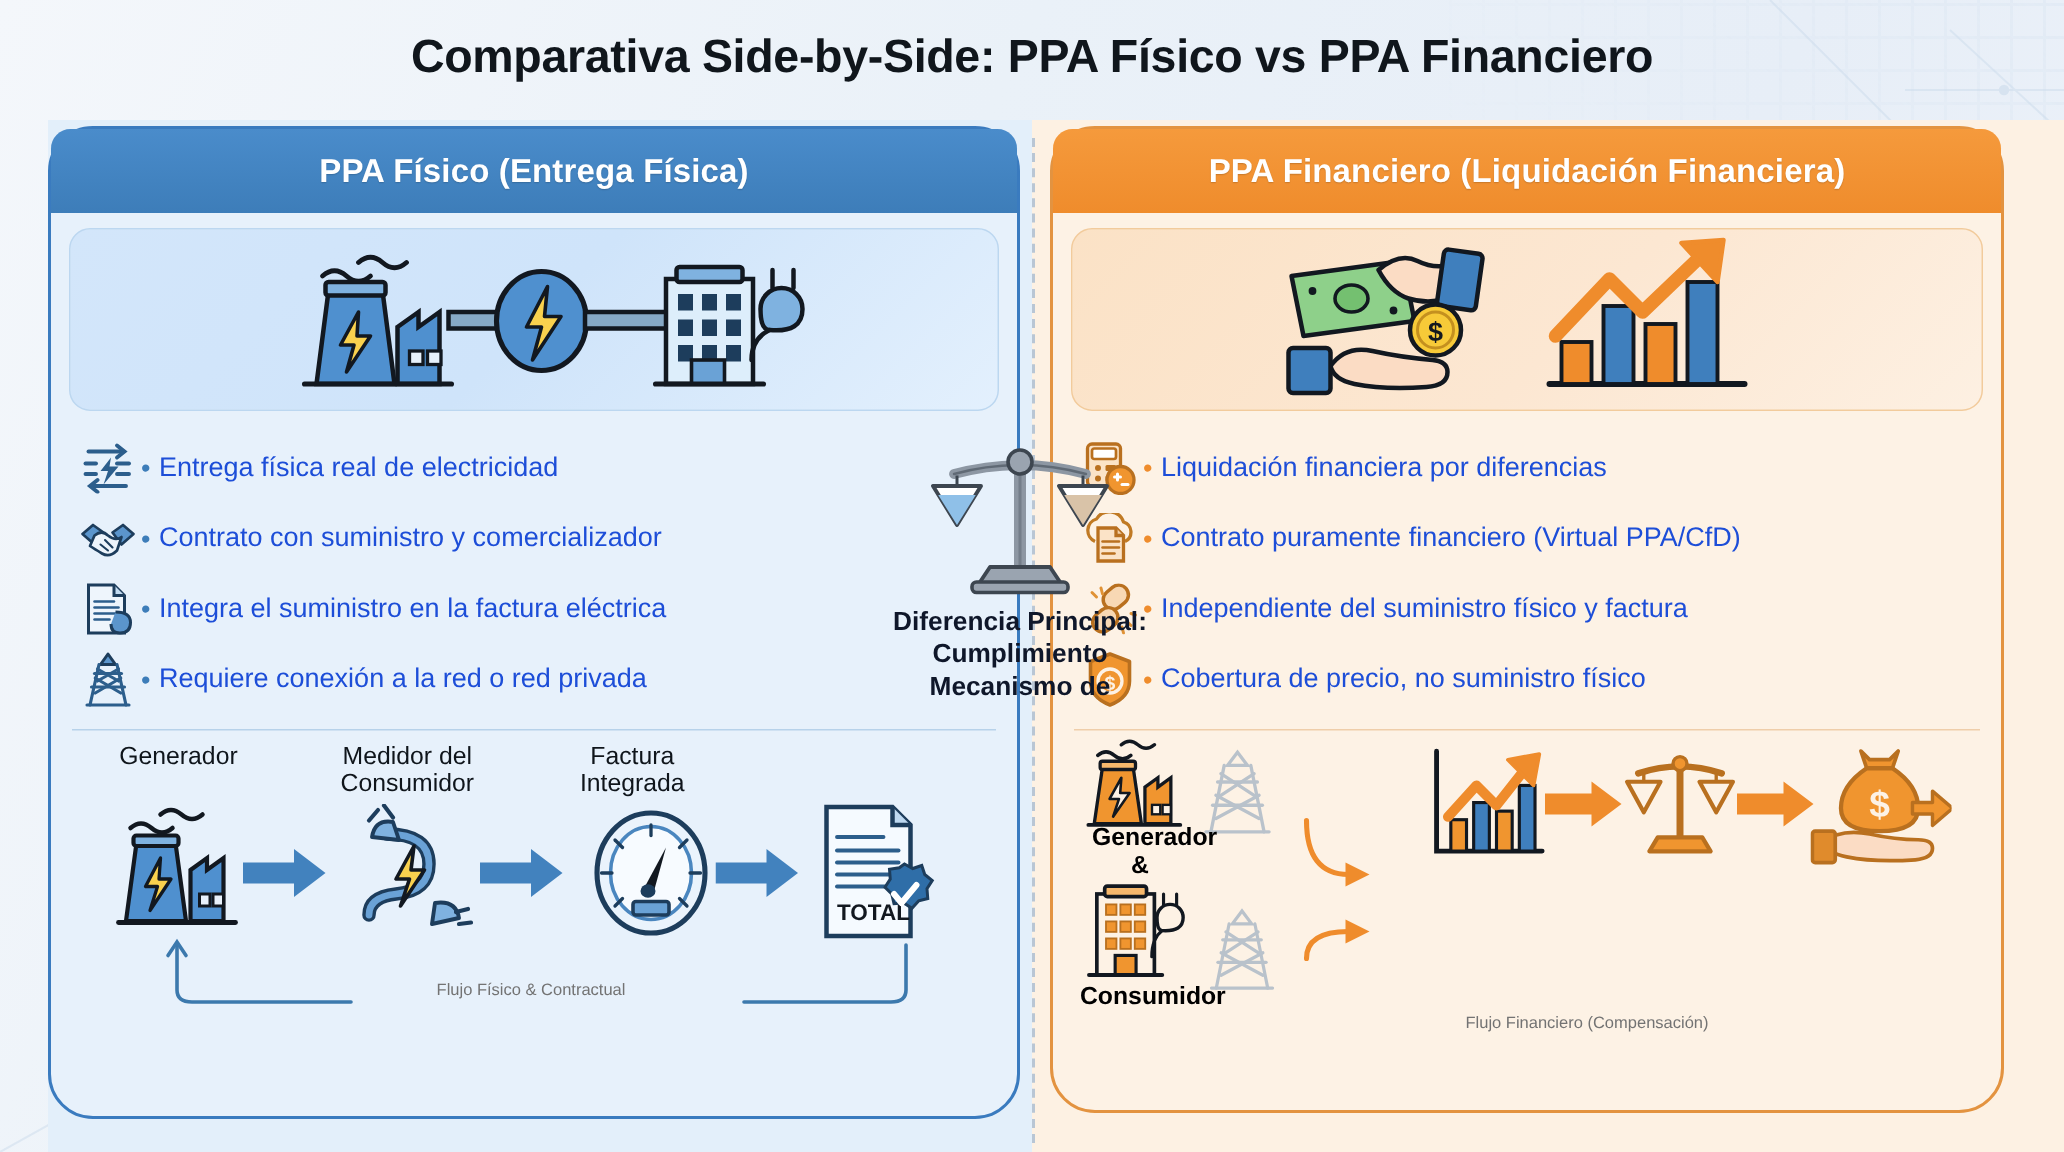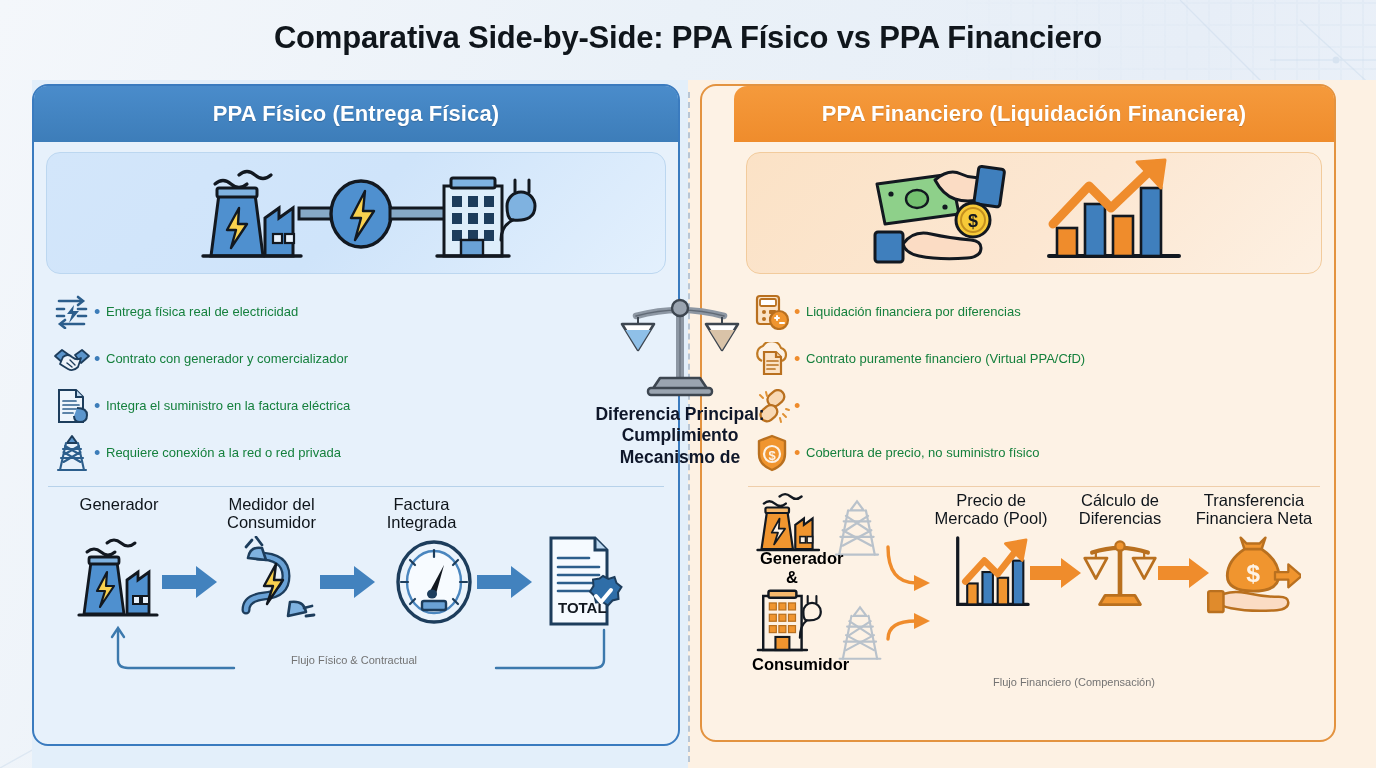--- a/index.html
+++ b/index.html
@@ -58,27 +58,27 @@
   .band-left  { left: 32px;  width: 656px;  background: #e3effa; }
   .band-right { left: 688px; right: 0;      background: #fdf1e3; }
   .divider-dashed {
     position: absolute; left: 688px; top: 92px; bottom: 6px;
     border-left: 2px dashed #b9c6d4; z-index: 3;
   }
 
   
   .panel {
     position: absolute; z-index: 4;
-    border-radius: 16px;
+    border-radius: 30px;
     overflow: visible;
   }
   .panel-left  { left: 32px;  top: 84px; width: 648px; height: 662px;
                  background: #e7f1fb; border: 2px solid #3a7bbf; }
   .panel-right { left: 700px; top: 84px; width: 636px; height: 658px;
-                 background: #fdf2e5; border: 2px solid #e39340; padding-left: 32px; }
+                 background: #fdf2e5; border: 2px solid #e39340; }
 
   .panel-header {
     height: 56px; border-radius: 13px 13px 0 0;
     display: flex; align-items: center; justify-content: center;
     color: #fff; font-size: 22px; font-weight: bold;
     letter-spacing: .1px;
     text-shadow: 0 1px 1px rgba(0,0,0,.18);
   }
   .panel-left  .panel-header { background: linear-gradient(180deg,#4a8ccb 0%,#3d7db9 100%); }
   .panel-right .panel-header { background: linear-gradient(180deg,#f59a3c 0%,#ef8c2c 100%); }
@@ -95,21 +95,21 @@
                 border: 1px solid #f2cb9c; }
 
   
   .bullets { padding: 14px 16px 4px 16px; }
   .bullet-row { display: flex; align-items: center; height: 47px; }
   .bullet-icon { width: 44px; flex: 0 0 44px; display: flex;
                  align-items: center; justify-content: center; }
   .bullet-dot { flex: 0 0 12px; font-size: 18px; line-height: 1; }
   .panel-left  .bullet-dot { color: #3d7db9; }
   .panel-right .bullet-dot { color: #ef8c2c; }
-  .bullet-text { font-size: 13px; color: #15803d; font-weight: 500;
+  .bullet-text { font-size: 18px; color: #1d4ed8; font-weight: 500;
                  white-space: nowrap; }
 
   .hr-sep { height: 1px; margin: 6px 14px 0 14px; }
   .panel-left  .hr-sep { background: #b7d2ea; }
   .panel-right .hr-sep { background: #efceaa; }
 
   
   .flow { position: relative; padding: 8px 10px 0 10px; }
   .flow-labels { display: flex; }
   .flow-label {
@@ -244,21 +244,21 @@
           <path d="M2 12 l7 -6 l7 5 l-6 8z" fill="#5b95cc" stroke="#1d3d5c" stroke-width="1.8" stroke-linejoin="round"></path>
           <path d="M36 12 l-7 -6 l-7 5 l6 8z" fill="#5b95cc" stroke="#1d3d5c" stroke-width="1.8" stroke-linejoin="round"></path>
           <path d="M10 13 q5 -4 9 0 q5 4 9 1 l-3 9 q-5 5 -10 2 q-5 -3 -8 -5z" fill="#edf4fb" stroke="#1d3d5c" stroke-width="1.8" stroke-linejoin="round"></path>
           <g stroke="#1d3d5c" stroke-width="1.4" stroke-linecap="round">
             <line x1="14" y1="19" x2="19" y2="23"></line>
             <line x1="17" y1="16" x2="22" y2="21"></line>
           </g>
         </svg>
       </span>
       <span class="bullet-dot">•</span>
-      <span class="bullet-text">Contrato con generador y comercializador</span>
+      <span class="bullet-text">Contrato con suministro y comercializador</span>
     </div>
 
     <div class="bullet-row">
       <span class="bullet-icon">
         <svg width="34" height="36" viewBox="0 0 34 36">
           <path d="M4 2 h17 l7 7 v25 h-24z" fill="#eef5fc" stroke="#1d3d5c" stroke-width="2"></path>
           <path d="M21 2 v7 h7" fill="#c3dcf2" stroke="#1d3d5c" stroke-width="2"></path>
           <g stroke="#2c5e8c" stroke-width="1.7" stroke-linecap="round">
             <line x1="8" y1="13" x2="21" y2="13"></line>
               <line x1="8" y1="17" x2="24" y2="17"></line>
@@ -502,20 +502,21 @@
           <g stroke="#e09235" stroke-width="2" stroke-linecap="round">
             <line x1="7" y1="6" x2="10" y2="9"></line>
               <line x1="13" y1="3" x2="14" y2="7"></line>
             <line x1="30" y1="25" x2="33" y2="28"></line>
               <line x1="27" y1="29" x2="28" y2="33"></line>
             <line x1="33" y1="20" x2="36" y2="21"></line>
           </g>
         </svg>
       </span>
       <span class="bullet-dot">•</span>
+      <span class="bullet-text">Independiente del suministro físico y factura</span>
     </div>
 
     <div class="bullet-row">
       <span class="bullet-icon">
         <svg width="34" height="38" viewBox="0 0 34 38">
           <path d="M17 2 l13 5 v13 q0 11 -13 16 q-13 -5 -13 -16 v-13z" fill="#f0952f" stroke="#b9701f" stroke-width="2.4" stroke-linejoin="round"></path>
           <circle cx="17" cy="20" r="8" fill="none" stroke="#fdf2e5" stroke-width="2.2"></circle>
           <text x="17" y="26" text-anchor="middle" font-family="'Liberation Sans',sans-serif" font-size="13" font-weight="bold" fill="#fdf2e5">$</text>
         </svg>
       </span>
@@ -607,34 +608,20 @@
           <g fill="none" stroke="#ef8c2c" stroke-width="3.4" stroke-linecap="round">
             <path d="M6 12 Q6 48 34 48"></path>
             <path d="M6 104 Q6 86 34 86"></path>
           </g>
           <path d="M32 40 l16 8 l-16 8z" fill="#ef8c2c"></path>
           <path d="M32 78 l16 8 l-16 8z" fill="#ef8c2c"></path>
         </svg>
       </div>
 
       <div style="flex:1;">
-        <div class="flow-labels">
-          <div class="flow-label" style="width:130px;">
-            <div>Precio de</div>
-            <div>Mercado (Pool)</div>
-          </div>
-          <div class="flow-label" style="width:128px;">
-            <div>Cálculo de</div>
-            <div>Diferencias</div>
-          </div>
-          <div class="flow-label" style="width:140px;">
-            <div>Transferencia</div>
-            <div>Financiera Neta</div>
-          </div>
-        </div>
 
         <div class="flow-icons" style="margin-top:4px;">
           <div style="width:130px;display:flex;justify-content:center;">
             <svg width="82" height="78" viewBox="0 0 86 82">
               <path d="M8 4 V74 H82" fill="none" stroke="#121820" stroke-width="3.4" stroke-linecap="round"></path>
               <rect x="18" y="52" width="11" height="22" fill="#f0952f" stroke="#121820" stroke-width="2.2"></rect>
               <rect x="34" y="40" width="11" height="34" fill="#3f7fbd" stroke="#121820" stroke-width="2.2"></rect>
               <rect x="50" y="46" width="11" height="28" fill="#f0952f" stroke="#121820" stroke-width="2.2"></rect>
               <rect x="66" y="28" width="11" height="46" fill="#3f7fbd" stroke="#121820" stroke-width="2.2"></rect>
               <path d="M16 50 L36 28 L50 42 L72 14" fill="none" stroke="#ef8c2c" stroke-width="7" stroke-linecap="round" stroke-linejoin="round"></path>

